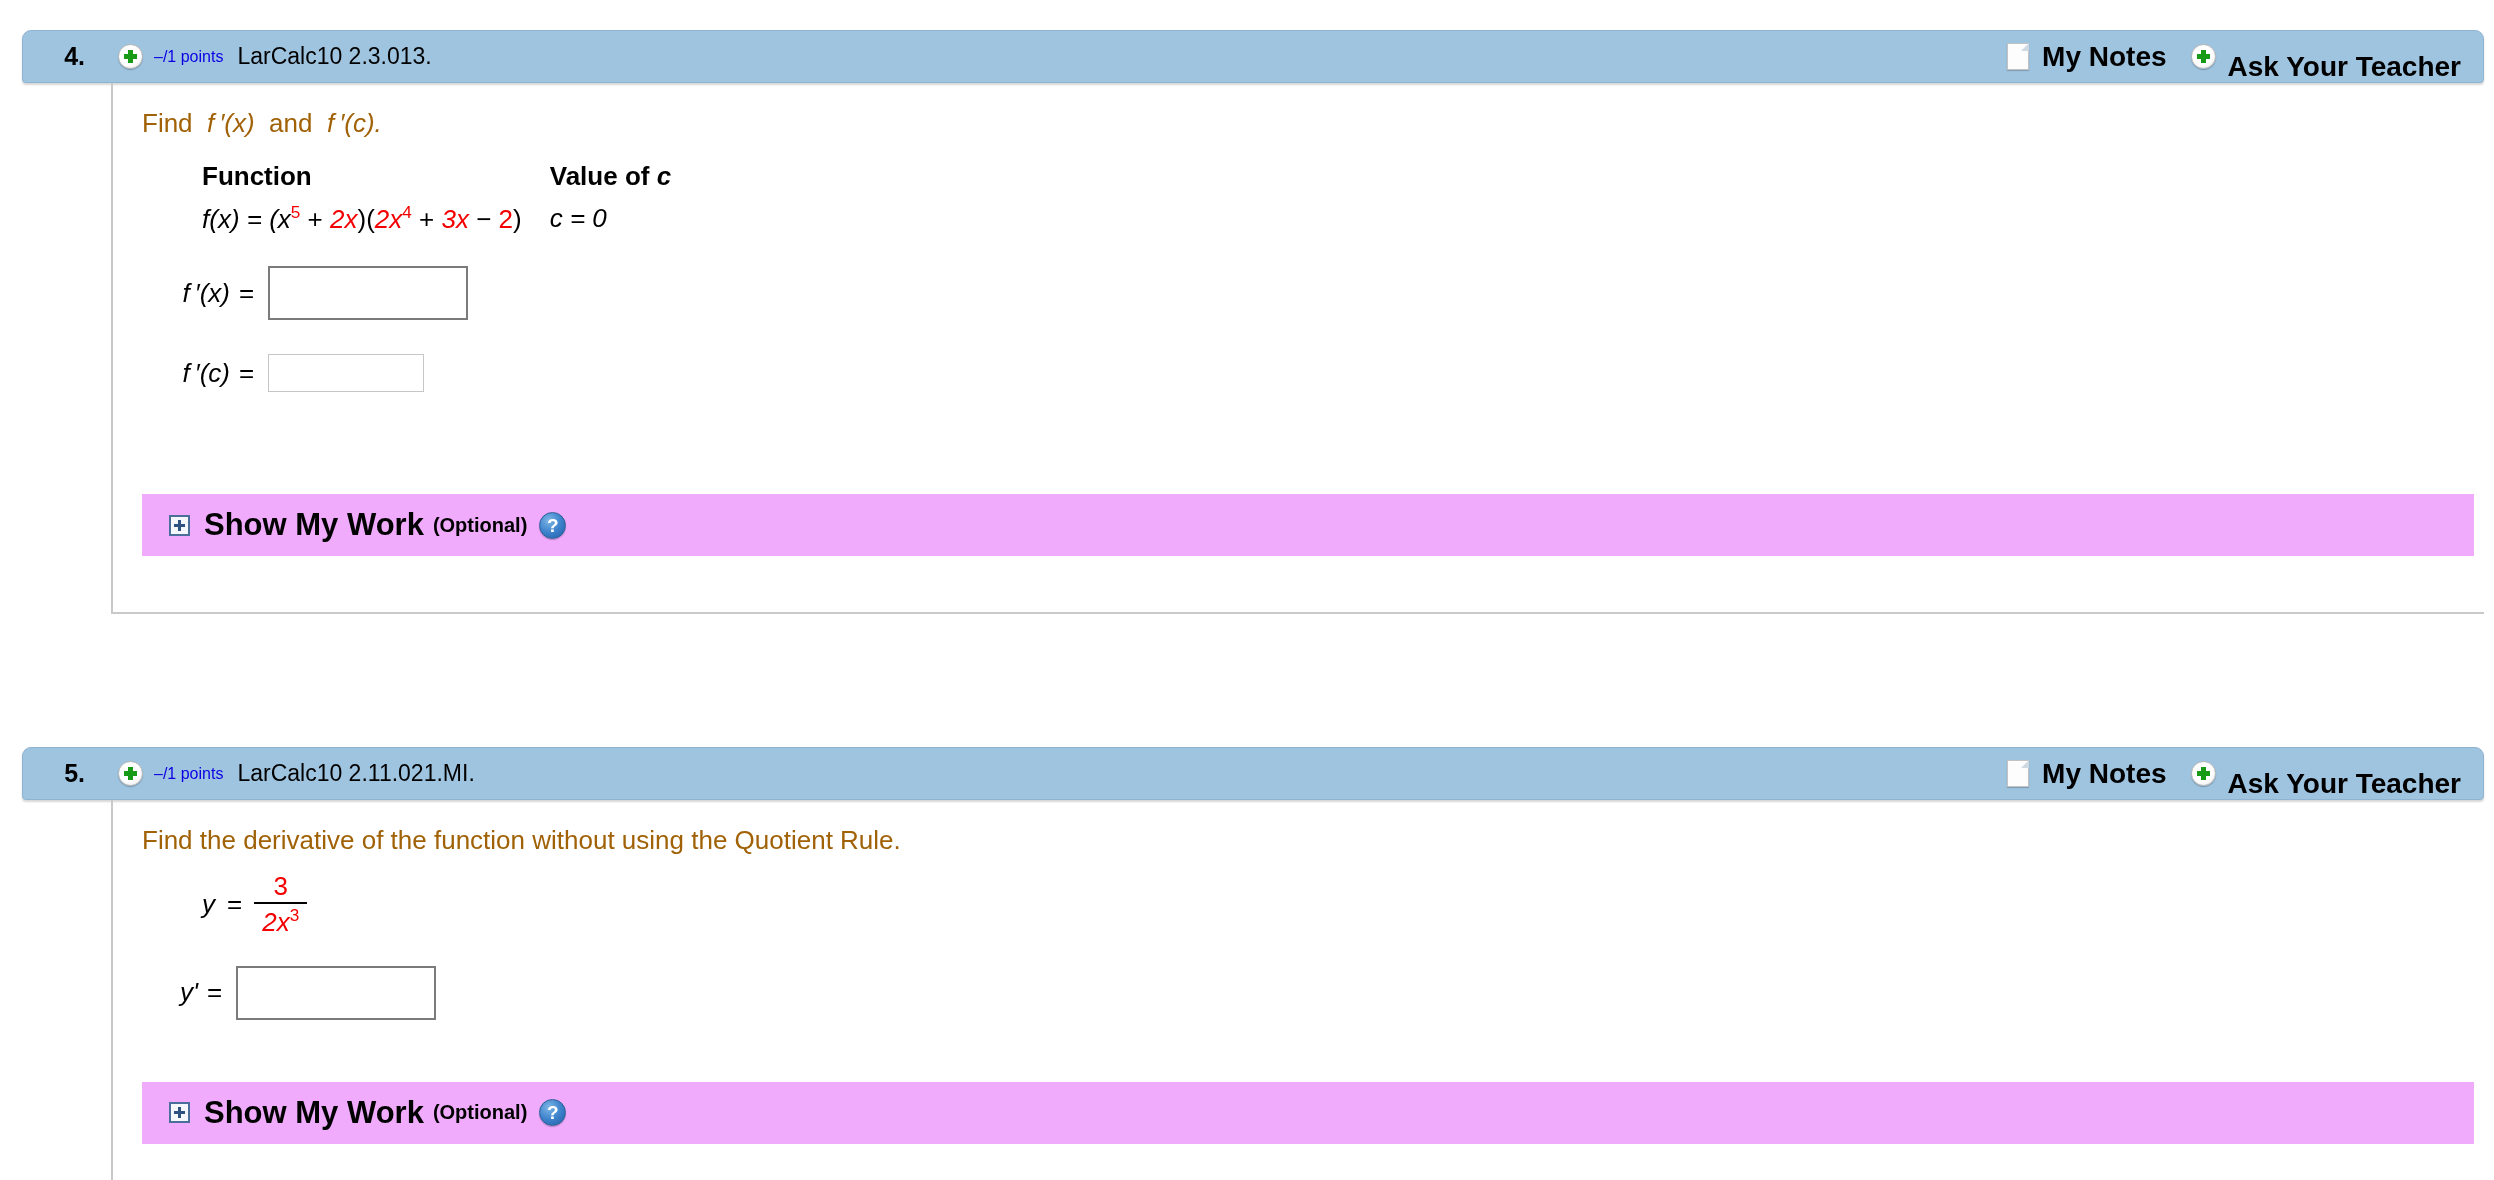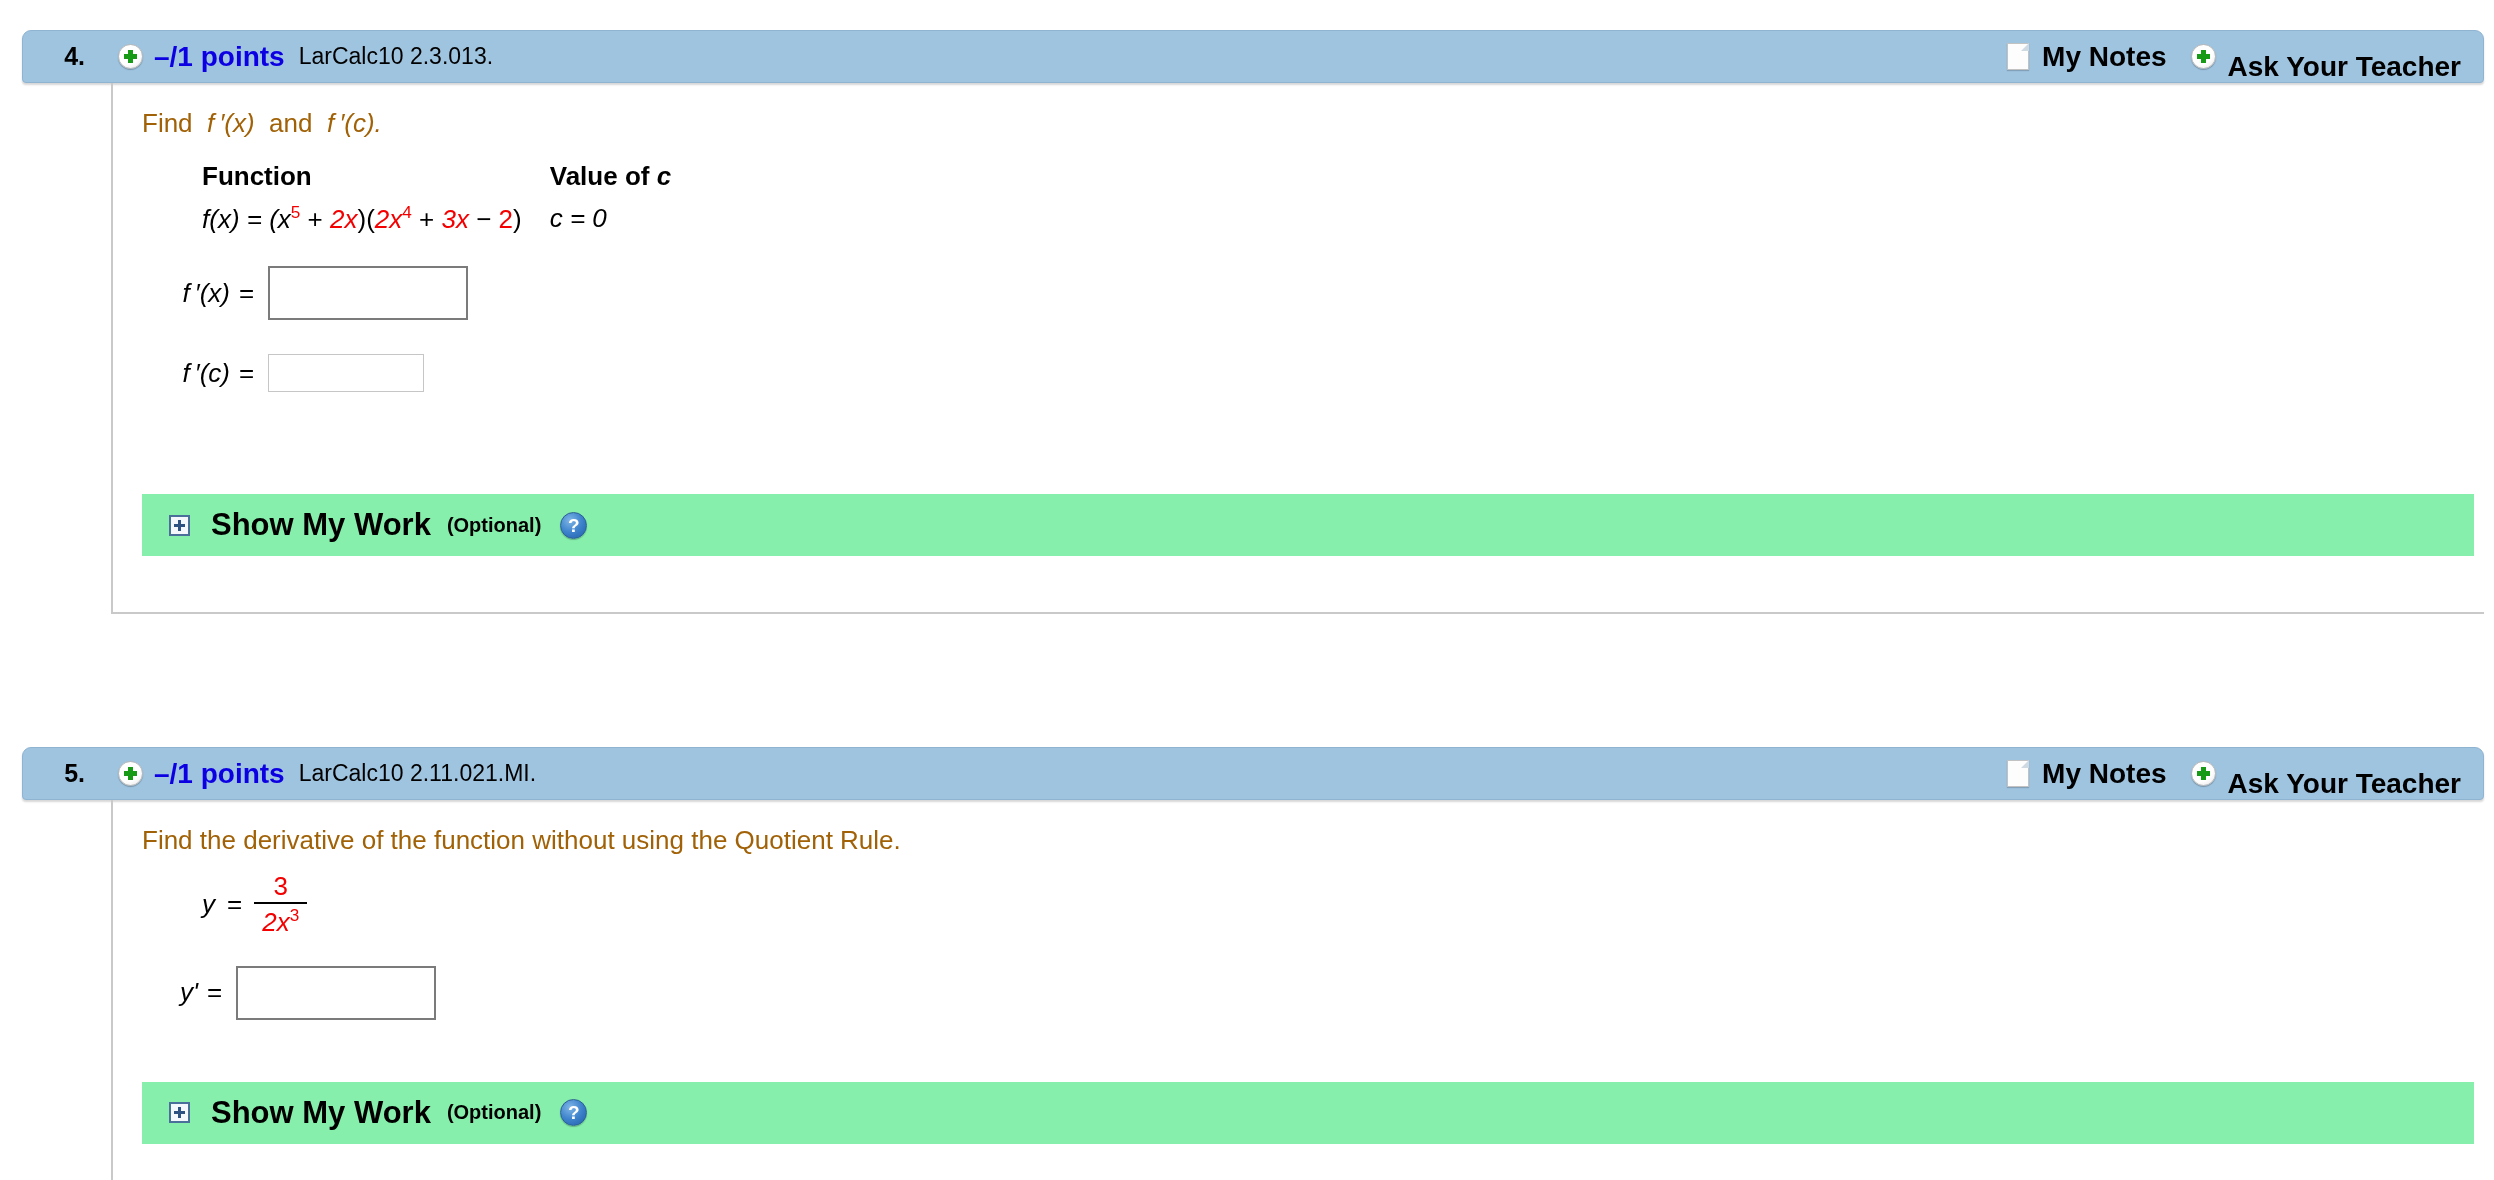--- a/index.html
+++ b/index.html
@@ -74,22 +74,22 @@
   }
   .plus-icon::after {
     top: 50%; left: 5px; height: 5px; width: 13px;
     margin-top: -2.5px;
   }
 
   .points-icon-wrap { margin-left: 33px; display: flex; align-items: center; }
 
   .q-points {
     margin-left: 11px;
-    font-weight: bold;
-    font-size: 28px;
+    font-weight: normal;
+    font-size: 16px;
     color: #0c00e3;
     white-space: nowrap;
   }
 
   .q-code {
     margin-left: 14px;
     font-size: 23px;
     color: #000;
     white-space: nowrap;
   }
@@ -205,27 +205,26 @@
     padding: 2px 6px;
     outline: none;
   }
   .ans-input.small {
     border: 1px solid #c6c6c6;
   }
 
   
   .smw-band {
     margin: 0 10px 0 29px;
-    background: #86efac;
+    background: #f0abfc;
     height: 62px;
     display: flex;
     align-items: center;
     padding-left: 27px;
     box-sizing: border-box;
-    gap: 7px;
   }
 
   .expander {
     width: 21px;
     height: 21px;
     border: 2px solid #4a6f9a;
     background: #f4f8fc;
     box-sizing: border-box;
     position: relative;
     flex: none;

